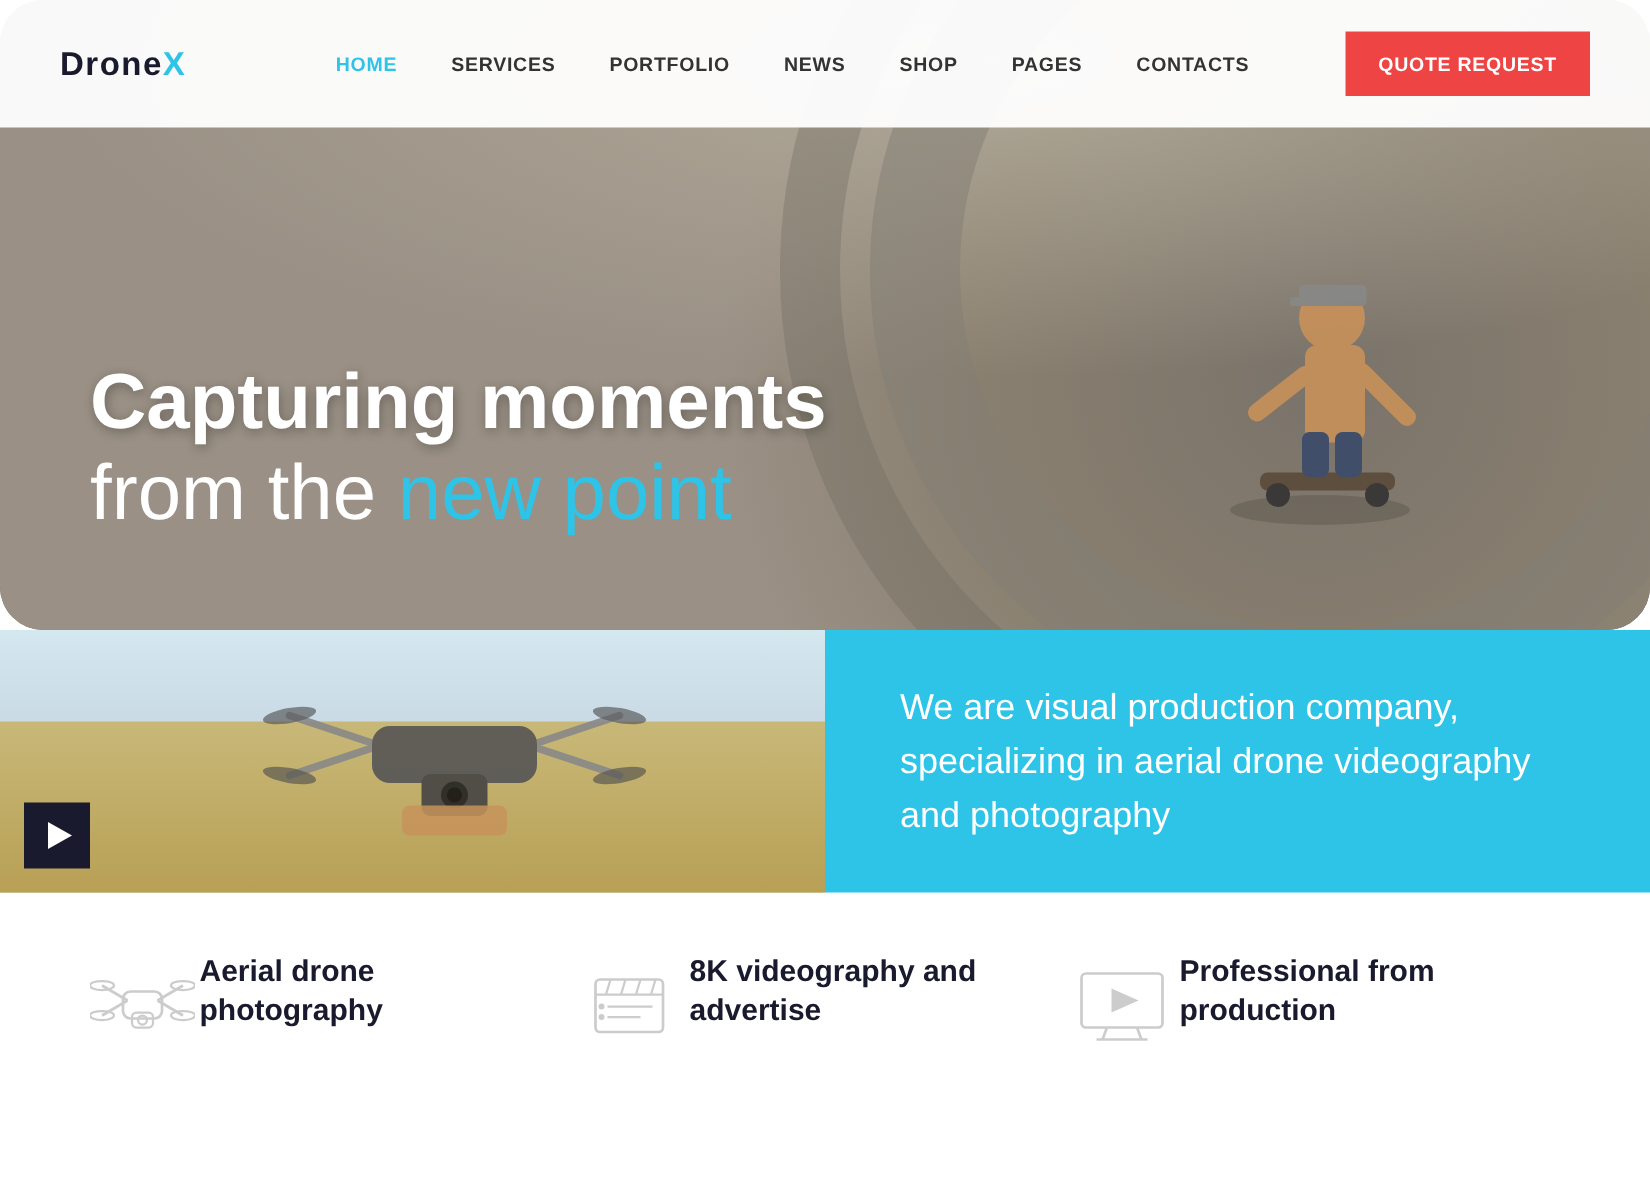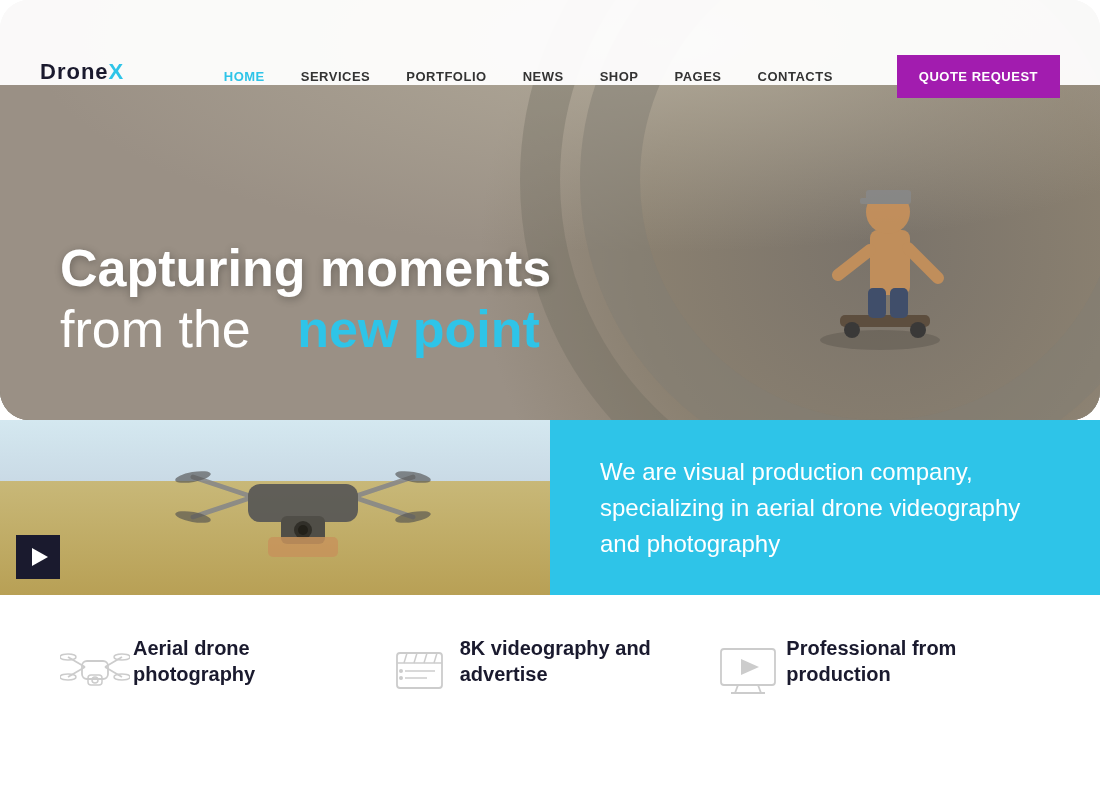--- a/index.html
+++ b/index.html
@@ -4,21 +4,21 @@
   <style>
     * { margin: 0; padding: 0; box-sizing: border-box; }
     body { font-family: 'Arial', sans-serif; width: 1100px; height: 800px; overflow: hidden; background: #fff; }
 
     
     .navbar {
       position: absolute;
       top: 0; left: 0; right: 0;
       height: 85px;
       display: flex;
-      align-items: flex-end;
+      align-items: center;
       padding: 0 40px;
       z-index: 100;
       background: rgba(255,255,255,0.95);
     }
     .logo {
       display: flex;
       align-items: center;
       font-size: 22px;
       font-weight: 700;
       color: #1a1a2e;
@@ -41,21 +41,21 @@
       letter-spacing: 0.5px;
       color: #333;
       text-transform: uppercase;
       margin-top: 32px;
     }
     .nav-links li a.active {
       color: #2ec4e8;
     }
     .nav-quote {
       margin-left: 28px;
-      background: #a21caf;
+      background: #ef4444;
       color: #fff !important;
       padding: 14px 22px;
       font-size: 12px;
       font-weight: 700;
       letter-spacing: 0.8px;
       text-transform: uppercase;
       text-decoration: none;
       white-space: nowrap;
     }
 
@@ -131,22 +131,21 @@
       text-shadow: 1px 2px 8px rgba(0,0,0,0.3);
     }
     .hero-title-line2 {
       font-size: 52px;
       font-weight: 300;
       color: #fff;
       line-height: 1.2;
     }
     .hero-title-accent {
       color: #2ec4e8;
-      font-weight: 700;
-      margin-left: 32px;
+      font-weight: 400;
     }
 
     
     .promo-section {
       display: flex;
       width: 1100px;
       height: 175px;
       margin-top: 0;
     }
     .promo-video {

